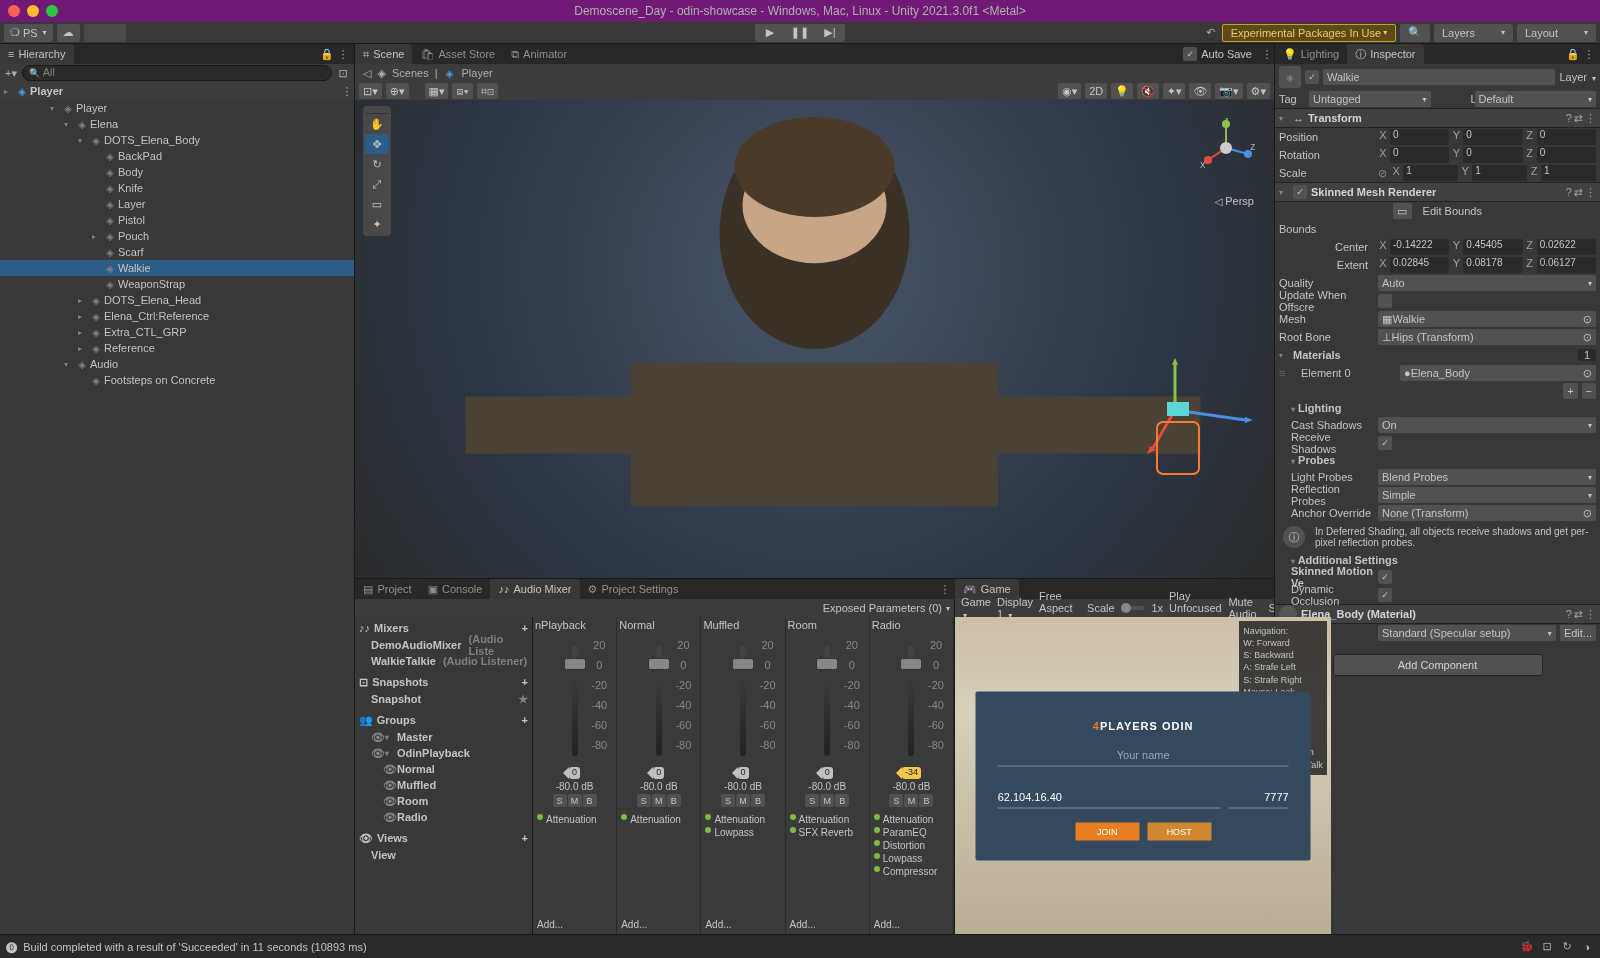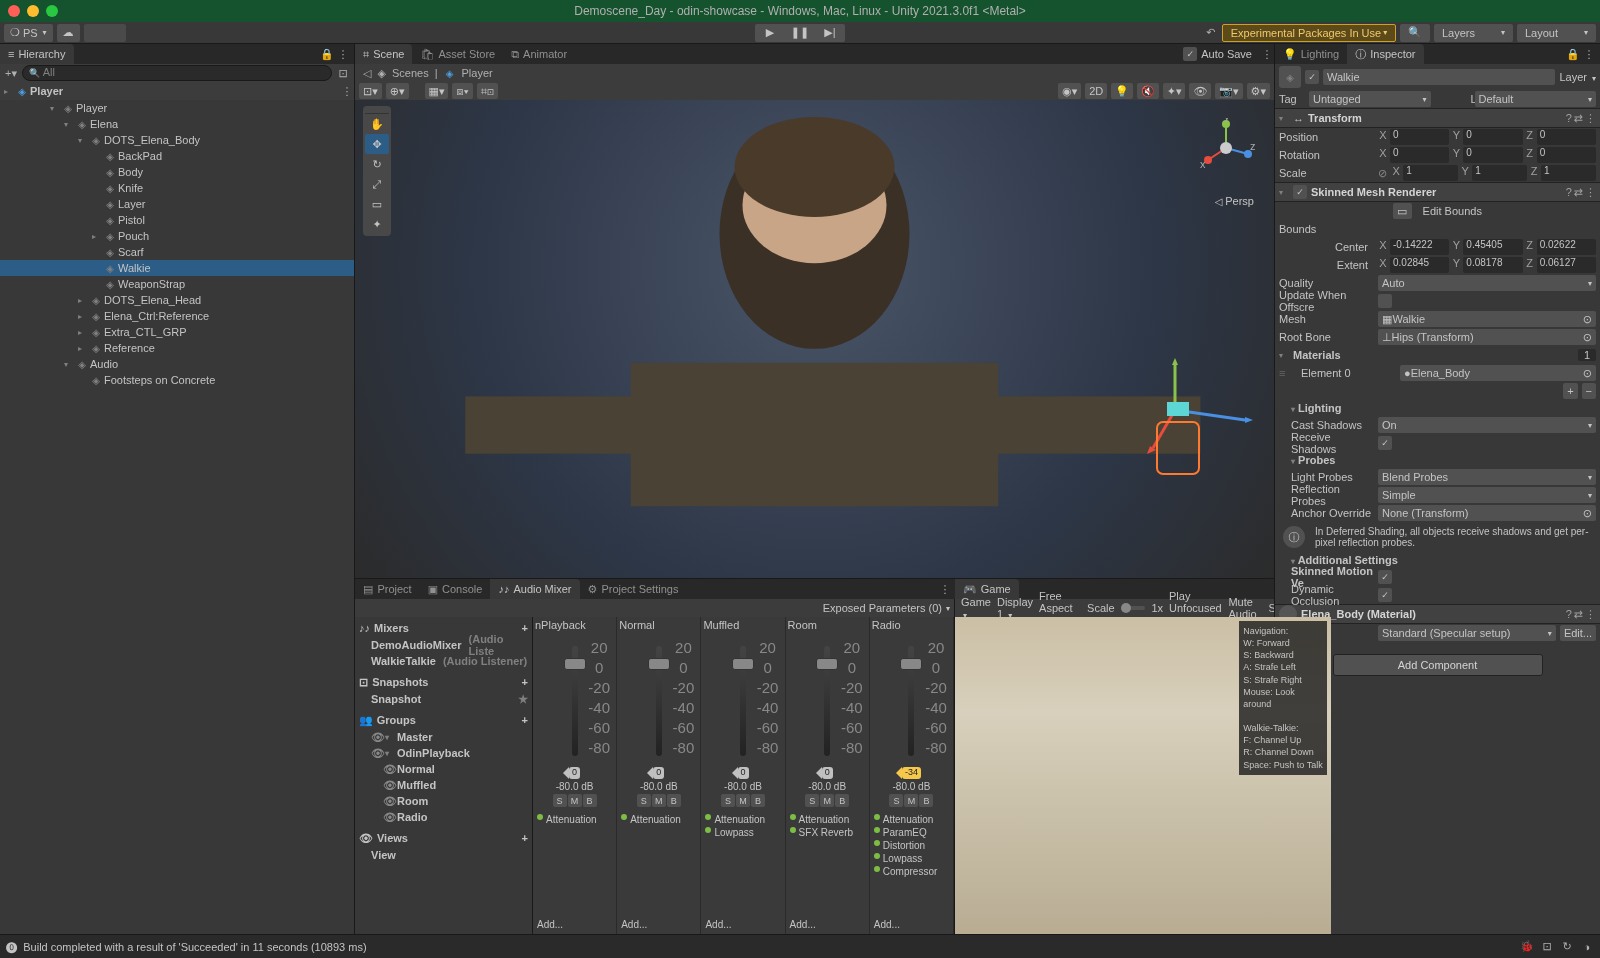--- a/index.html
+++ b/index.html
@@ -1,17 +1,17 @@
 <!DOCTYPE html>
 <html><head>
 <meta charset="utf-8">
 <style>
 * { margin: 0; padding: 0; box-sizing: border-box; font-family: -apple-system, "Segoe UI", Arial, sans-serif; font-size: 11px; user-select: none; }
 body { background: #383838; color: #c4c4c4; width: 1600px; height: 958px; overflow: hidden; display: flex; flex-direction: column; }
-.titlebar { height: 22px; background: #14532d; display: flex; align-items: center; padding: 0 8px; position: relative; }
+.titlebar { height: 22px; background: #701a75; display: flex; align-items: center; padding: 0 8px; position: relative; }
 .traffic-lights { display: flex; gap: 7px; }
 .tl { width: 12px; height: 12px; border-radius: 50%; }
 .tl.r{background:#ff5f57}.tl.y{background:#febc2e}.tl.g{background:#28c840}
 .titlebar-title { position:absolute; left:0;right:0;text-align:center; color:#b0b0b0; font-size:12px; }
 
 .toolbar-top { height: 22px; background: #383838; border-bottom: 1px solid #191919; display:flex; align-items:center; padding:0 4px; gap:4px;}
 .toolbar-btn { height:18px; padding:0 6px; background:#515151; border-radius:2px; display:flex; align-items:center; color:#c4c4c4; gap:3px;}
 .toolbar-dd{font-size:8px;margin-left:2px;}
 
 .playback { position:absolute; left:50%; transform:translateX(-50%); display:flex; gap:0;}
@@ -66,21 +66,21 @@
 .mx-title{ font-weight:bold; color:#c4c4c4; height:18px; display:flex;align-items:center; gap:4px;}
 .mx-item{ height:16px; display:flex;align-items:center; padding-left:12px; gap:2px;font-weight:bold;}
 .mx-item.sub{padding-left:24px;}
 .plus{ margin-left:auto; color:#c4c4c4;}
 .mixer-channels{ flex:1; display:flex; overflow:hidden; background:#3a3a3a;}
 .channel{ width:85px; border-right:1px solid #2a2a2a; display:flex; flex-direction:column; padding:2px;}
 .ch-name{ text-align:left; height:16px; color:#c4c4c4;}
 .fader-area{ flex:1; display:flex; justify-content:center; align-items:center; position:relative; min-height:132px;}
 .fader-track{ width:6px; height:110px; background:linear-gradient(#444,#222); border-radius:3px; position:relative;}
 .fader-knob{ position:absolute; left:-8px; width:22px;height:12px; background:#888; border:1px solid #333; border-radius:3px;}
-.scale-label{ position:absolute; right:4px; font-size:15px; color:#888; width:22px; text-align:center;}
+.scale-label{ position:absolute; right:4px; font-size:11px; color:#888; width:22px; text-align:center;}
 .db-badge{ height:12px; background:#c0c0c0; color:#222; border-radius:3px; font-size:9px; padding:0 3px; text-align:center; align-self:center; position:relative; margin-bottom:2px;}
 .db-badge::before{content:"";position:absolute;left:-6px;top:0; width:0;height:0; border-right:6px solid #c0c0c0; border-top:6px solid transparent; border-bottom:6px solid transparent;}
 .db-badge.sel{ background:#f5c84c;}
 .db-badge.sel::before{border-right-color:#f5c84c;}
 .db-label{ text-align:center; font-size:10px; color:#c4c4c4;}
 .smb{ display:flex; justify-content:center; gap:1px; margin:2px 0;}
 .smb span{ width:14px;height:13px; background:#515151; border-radius:2px; font-size:9px; display:flex;align-items:center;justify-content:center;}
 .efx{ font-size:10px; color:#c4c4c4; padding:1px 2px; display:flex; align-items:flex-start; gap:3px;}
 .efx .dot{ width:6px;height:6px; border-radius:50%; background:#7dbd44;}
 .add-btn{ font-size:10px; color:#c4c4c4; text-align:left; padding:2px;}
@@ -614,20 +614,32 @@
 W: Forward
 S: Backward
 A: Strafe Left
 S: Strafe Right
 Mouse: Look around
 
 Walkie-Talkie:
 F: Channel Up
 R: Channel Down
 Space: Push to Talk</div>
+          <div class="game-dialog">
+            <h1><span class="four">4</span><span>PLAYERS ODIN</span></h1>
+            <input class="gd-input" placeholder="Your name" style="">
+            <div class="gd-row2">
+              <input class="gd-input" value="62.104.16.40" style="">
+              <input class="gd-input" value="7777" style="">
+            </div>
+            <div class="gd-btns">
+              <button class="gd-btn join">JOIN</button>
+              <button class="gd-btn host">HOST</button>
+            </div>
+          </div>
         </div>
       </div>
     </div>
   </div>
 
   <div class="inspector">
     <div class="panel-tabbar">
       <div class="tab inactive">💡 <span>Lighting</span></div>
       <div class="tab">ⓘ <span>Inspector</span></div>
       <div style="margin-left:auto;display:flex;gap:2px;padding-right:4px;">

